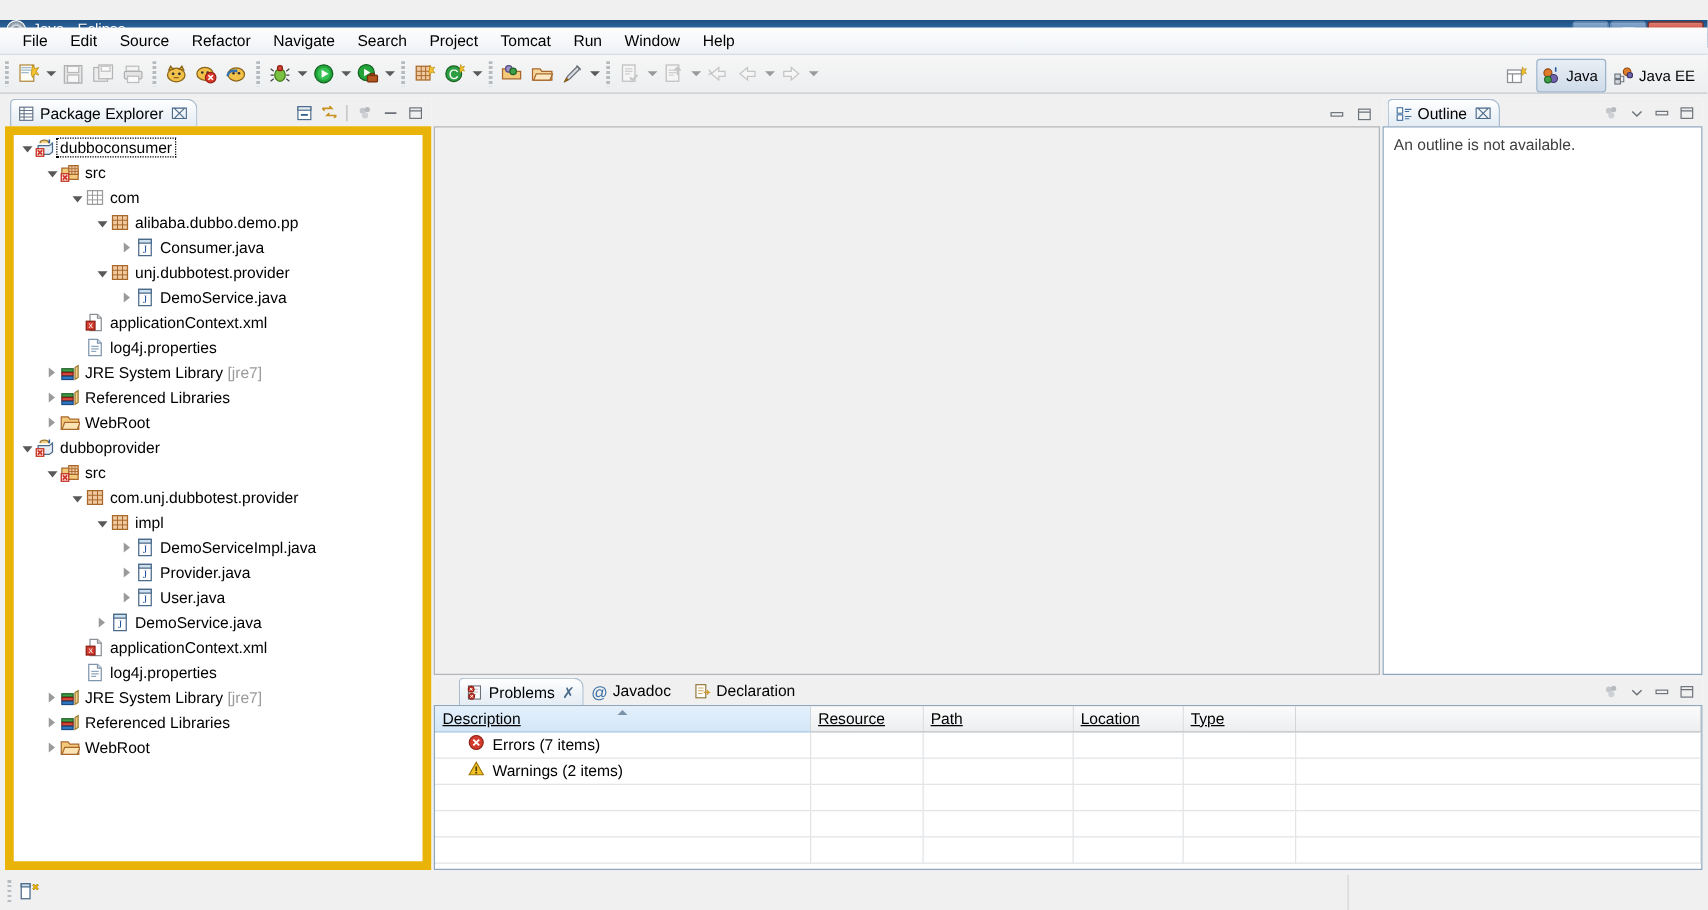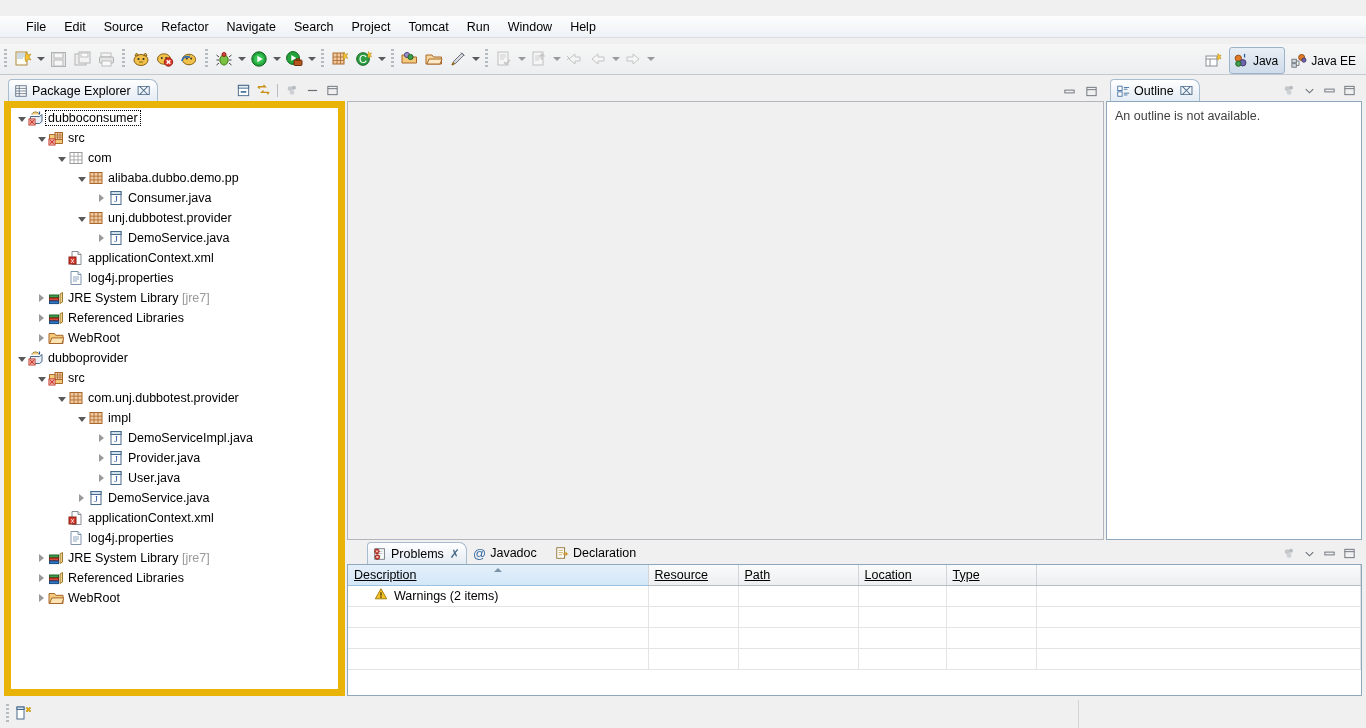--- a/index.html
+++ b/index.html
@@ -43,23 +43,23 @@
     width:45px;
     background:linear-gradient(180deg,#e07d72 0%,#c53d2d 50%,#a82a1b 51%,#d9705f 100%);
     border-color:#8a2a1c;
   }
   .wbtn .glyph-min{ width:11px;height:3px;background:#fff;margin-top:6px; }
   .wbtn .glyph-max{ width:10px;height:9px;border:2px solid #fff; }
   .wbtn .glyph-close{ font-weight:bold; font-size:13px; font-family:"Liberation Sans",sans-serif; }
 
   
   .menubar{
-    position:absolute; left:0; top:16px; width:1366px; height:22px;
+    position:absolute; left:0; top:22px; width:1366px; height:22px;
     background:linear-gradient(180deg,#fdfdfd 0%, #eef2f6 100%);
-    display:flex; align-items:center; padding-left:17px;
+    display:flex; align-items:center; padding-left:9px;
     border-bottom:1px solid #d8dde3;
     text-align:center;
   }
   .menu-item{ padding:2px 9px; font-size:12.5px; color:#000; cursor:default; }
 
   
   .toolbar{
     position:absolute; left:0; top:44px; width:1366px; height:31px;
     background:linear-gradient(180deg,#f6f6f6 0%, #eceef0 100%);
     display:flex; align-items:center;
@@ -994,20 +994,38 @@
             <th>Type</th>
             <th></th>
           </tr>
         </thead>
         <tbody>
           <tr>
             <td>
               <span class="pcell-desc">
                 <span>
                   <svg width="14" height="14" viewBox="0 0 16 16">
+                    <circle cx="8" cy="8" r="6.4" fill="#d23b2e" stroke="#8e1e13"></circle>
+                    <path d="M5.3 5.3l5.4 5.4M10.7 5.3l-5.4 5.4" stroke="#fff" stroke-width="1.7"></path>
+                  </svg>
+                </span>
+                <span>Errors (7 items)</span>
+              </span>
+            </td>
+            <td></td>
+            <td></td>
+            <td></td>
+            <td></td>
+            <td></td>
+          </tr>
+          <tr>
+            <td>
+              <span class="pcell-desc">
+                <span>
+                  <svg width="14" height="14" viewBox="0 0 16 16">
                     <path d="M8 2 L14.5 13.5 H1.5 Z" fill="#f2c027" stroke="#9a7300"></path>
                     <path d="M8 6v4" stroke="#4a3a00" stroke-width="1.5"></path>
                     <circle cx="8" cy="11.6" r=".9" fill="#4a3a00"></circle>
                   </svg>
                 </span>
                 <span>Warnings (2 items)</span>
               </span>
             </td>
             <td></td>
             <td></td>

